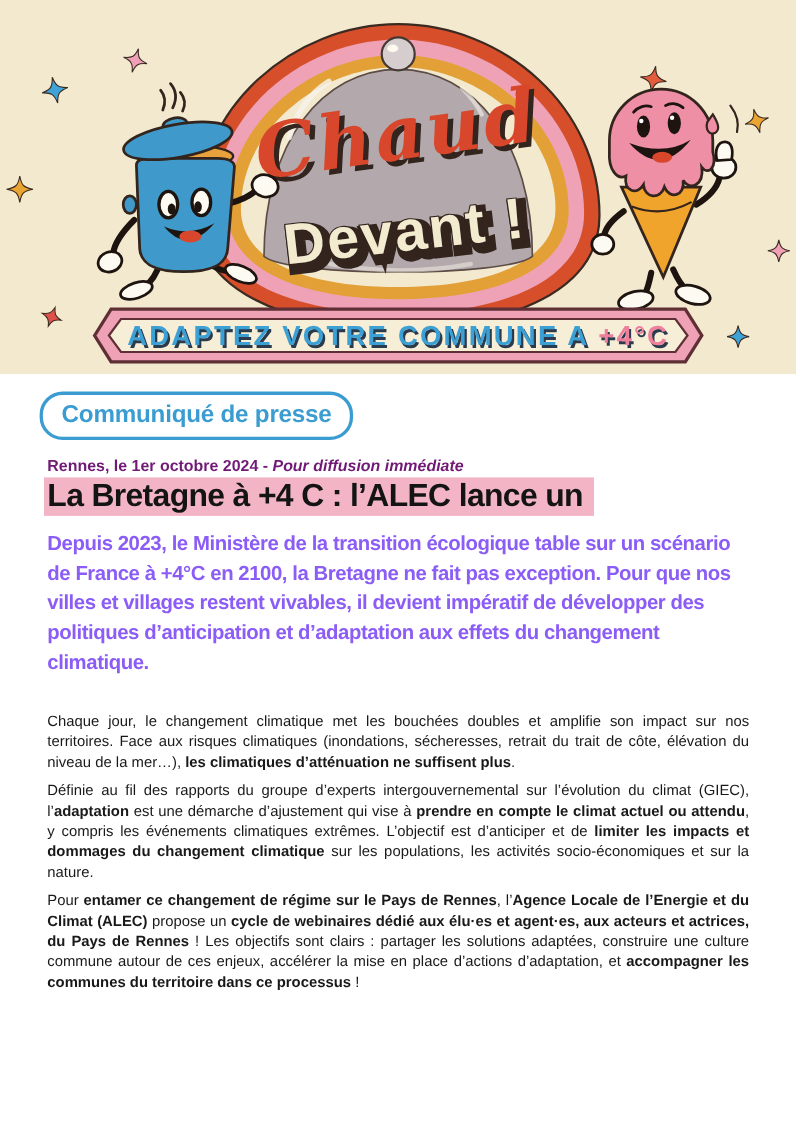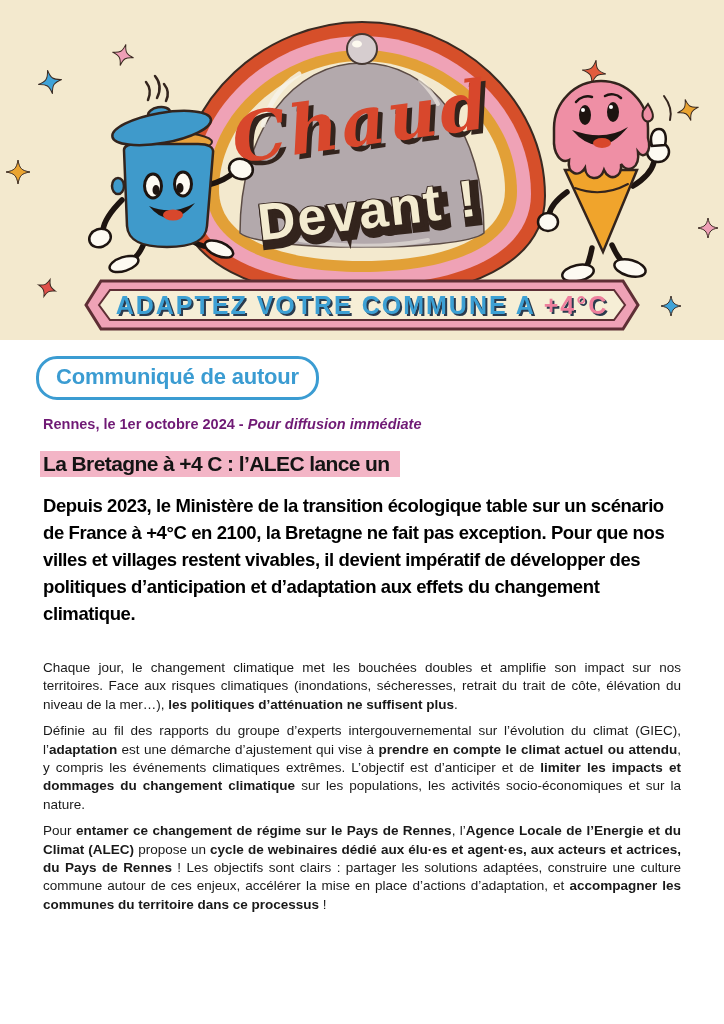--- a/index.html
+++ b/index.html
@@ -9,25 +9,25 @@
 
   
   .t-script{font:italic 700 68px "DejaVu Serif",serif;letter-spacing:3px;text-anchor:middle;}
   .t-block{font:700 52px "Liberation Sans",sans-serif;letter-spacing:2px;text-anchor:middle;}
   .t-banner{font:700 25px "Liberation Sans",sans-serif;letter-spacing:2px;text-anchor:middle;}
 
   .pill{display:inline-block;margin:16px 0 0 36px;border:3.5px solid #3b9cd2;border-radius:21px;
         padding:5px 17px 7px;font-weight:700;font-size:22px;color:#3b9cd2;letter-spacing:-.2px;}
   .dateline{margin:16px 0 0 43px;font-size:14.5px;font-weight:700;color:#701a75;}
   .dateline .note{font-style:italic;}
-  .headline{margin:13px 40px 0 40px;font-size:21px;font-weight:700;line-height:37px;
+  .headline{margin:1px 40px 0 40px;font-size:29px;font-weight:700;line-height:37px;
             letter-spacing:-.6px;color:#141414;}
   .headline .hl{background:#f3b5c6;padding:1px 10px 2px 3px;}
   .intro{margin:10px 45px 0 43px;font-size:18.5px;font-weight:700;line-height:27px;
-         letter-spacing:-.4px;color:#000000;}
+         letter-spacing:-.4px;color:#8b5cf6;}
   .paras{margin:32px 43px 0 43px;font-size:13.5px;line-height:18.3px;text-align:justify;}
   .paras p{margin:0 0 8.5px 0;}
   .seg-b{font-weight:700;}
 </style>
 </head>
 <body>
 
 <div class="page">
 
   <svg class="hero" viewBox="0 0 724 340">
@@ -140,31 +140,31 @@
       </text>
       <text class="t-banner" x="362" y="314">
         <tspan fill="#3da0d4">ADAPTEZ VOTRE COMMUNE A</tspan><tspan fill="#ee7f9d"> +4°C</tspan>
       </text>
     </g>
   </svg>
 
   <div>
 
     <div class="pill">
-      <span>Communiqué de autour</span>
+      <span>Communiqué de presse</span>
     </div>
 
     <div class="dateline"><span>Rennes, le 1er octobre 2024</span><span> - </span><span class="note">Pour diffusion immédiate</span></div>
 
     <h1 class="headline" style="margin-bottom:0;">
       <div><span class="hl">La Bretagne à +4 C : l’ALEC lance un</span></div>
     </h1>
 
     <p class="intro">Depuis 2023, le Ministère de la transition écologique table sur un scénario de France à +4°C en 2100, la Bretagne ne fait pas exception. Pour que nos villes et villages restent vivables, il devient impératif de développer des politiques d’anticipation et d’adaptation aux effets du changement climatique.</p>
 
     <div class="paras">
-      <p><span>Chaque jour, le changement climatique met les bouchées doubles et amplifie son impact sur nos territoires. Face aux risques climatiques (inondations, sécheresses, retrait du trait de côte, élévation du niveau de la mer…), </span><span class="seg-b">les politiques d’atténuation ne suffisent plus</span><span>.</span></p>
+      <p><span>Chaque jour, le changement climatique met les bouchées doubles et amplifie son impact sur nos territoires. Face aux risques climatiques (inondations, sécheresses, retrait du trait de côte, élévation du niveau de la mer…), </span><span class="seg-b">les climatiques d’atténuation ne suffisent plus</span><span>.</span></p>
       <p><span>Définie au fil des rapports du groupe d’experts intergouvernemental sur l’évolution du climat (GIEC), l’</span><span class="seg-b">adaptation</span><span> est une démarche d’ajustement qui vise à </span><span class="seg-b">prendre en compte le climat actuel ou attendu</span><span>, y compris les événements climatiques extrêmes. L’objectif est d’anticiper et de </span><span class="seg-b">limiter les impacts et dommages du changement climatique</span><span> sur les populations, les activités socio-économiques et sur la nature.</span></p>
       <p><span>Pour </span><span class="seg-b">entamer ce changement de régime sur le Pays de Rennes</span><span>, l’</span><span class="seg-b">Agence Locale de l’Energie et du Climat (ALEC)</span><span> propose un </span><span class="seg-b">cycle de webinaires dédié aux élu·es et agent·es, aux acteurs et actrices, du Pays de Rennes</span><span> ! Les objectifs sont clairs : partager les solutions adaptées, construire une culture commune autour de ces enjeux, accélérer la mise en place d’actions d’adaptation, et </span><span class="seg-b">accompagner les communes du territoire dans ce processus</span><span> !</span></p>
     </div>
 
   </div>
 </div>
 
 </body></html>

